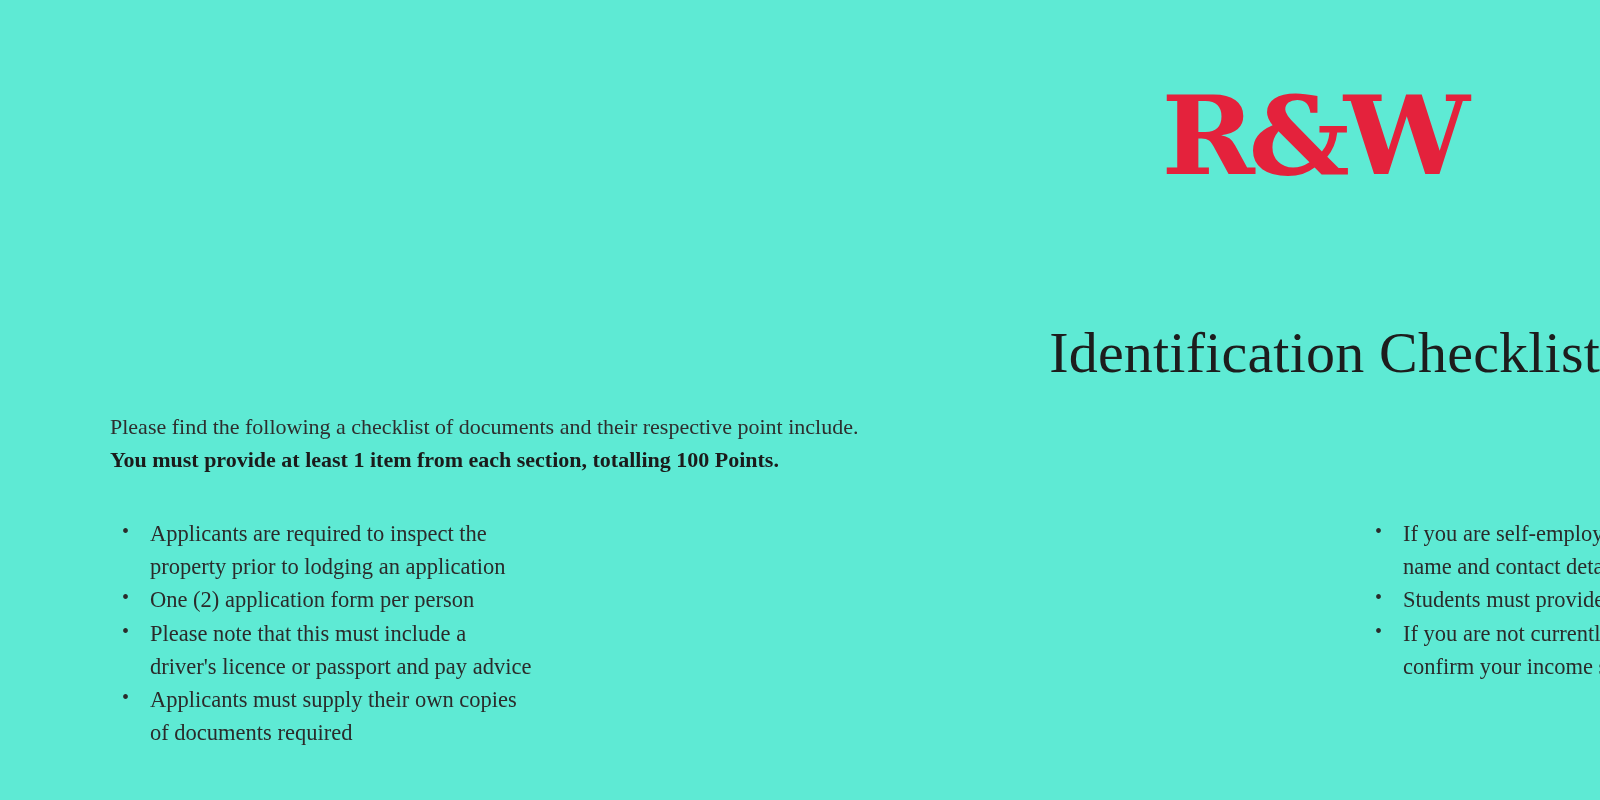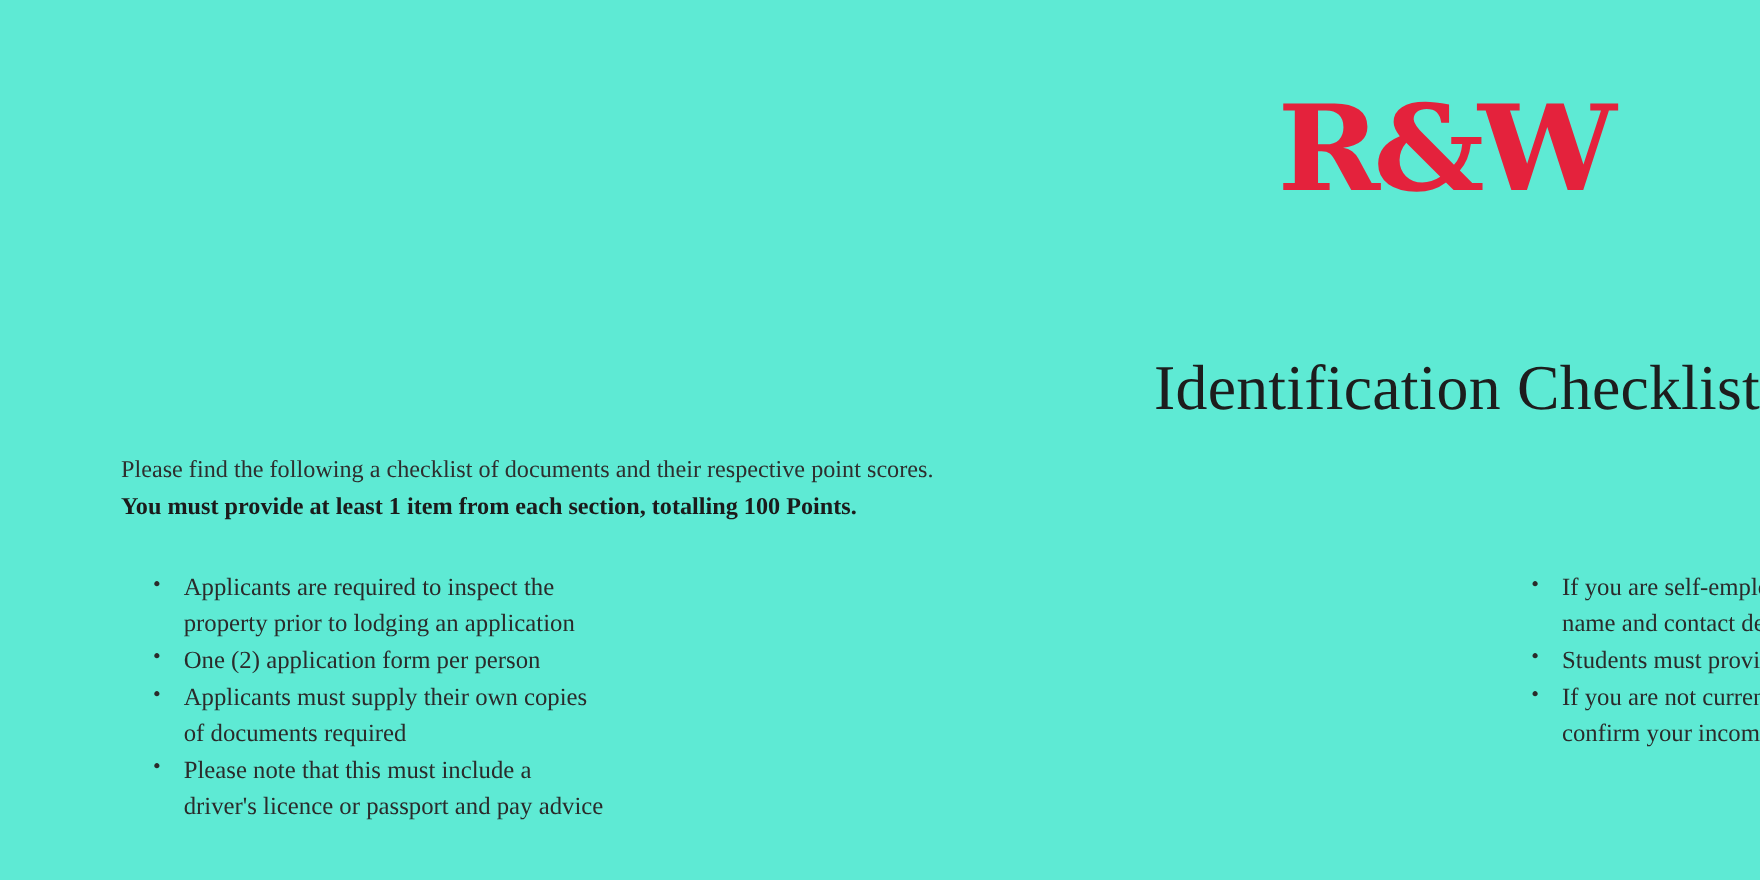--- a/index.html
+++ b/index.html
@@ -68,21 +68,20 @@
   .intro .line2 { display: block; font-weight: 700; color: #1b1b1b; }
 
   
   .columns {
     position: absolute;
     top: 518px;
     left: 0;
     width: 1363px;
     display: flex;
     gap: 0;
-    padding-left: 17px;
   }
   .col {
     box-sizing: border-box;
   }
   .col-left {
     width: 760px;
     padding-left: 110px;
   }
   .col-right {
     width: 760px;
@@ -116,32 +115,32 @@
 </head>
 <body>
 
 <div class="page">
 
   <div class="logo">R&amp;W</div>
 
   <h1 class="title">Identification Checklist</h1>
 
   <div class="intro">
-    <span class="line1">Please find the following a checklist of documents and their respective point scores.</span>
+    <span class="line1">Please find the following a checklist of documents and their respective point include.</span>
     <span class="line2">You must provide at least 1 item from each section, totalling 100 Points.</span>
   </div>
 
   <div class="columns">
 
     <div class="col col-left">
       <ul class="bullets">
         <li>Applicants are required to inspect the property prior to lodging an application</li>
         <li>One (2) application form per person</li>
+        <li>Please note that this must include a driver's licence or passport and pay advice</li>
         <li>Applicants must supply their own copies of documents required</li>
-        <li>Please note that this must include a driver's licence or passport and pay advice</li>
       </ul>
     </div>
 
     <div class="col col-right">
       <div class="col-right-inner">
         <ul class="bullets">
           <li>If you are self-employed, you must provide your Accountant's name and contact details</li>
           <li>Students must provide verification of income source</li>
           <li>If you are not currently employed, you must provide documents to confirm your income source</li>
         </ul>

